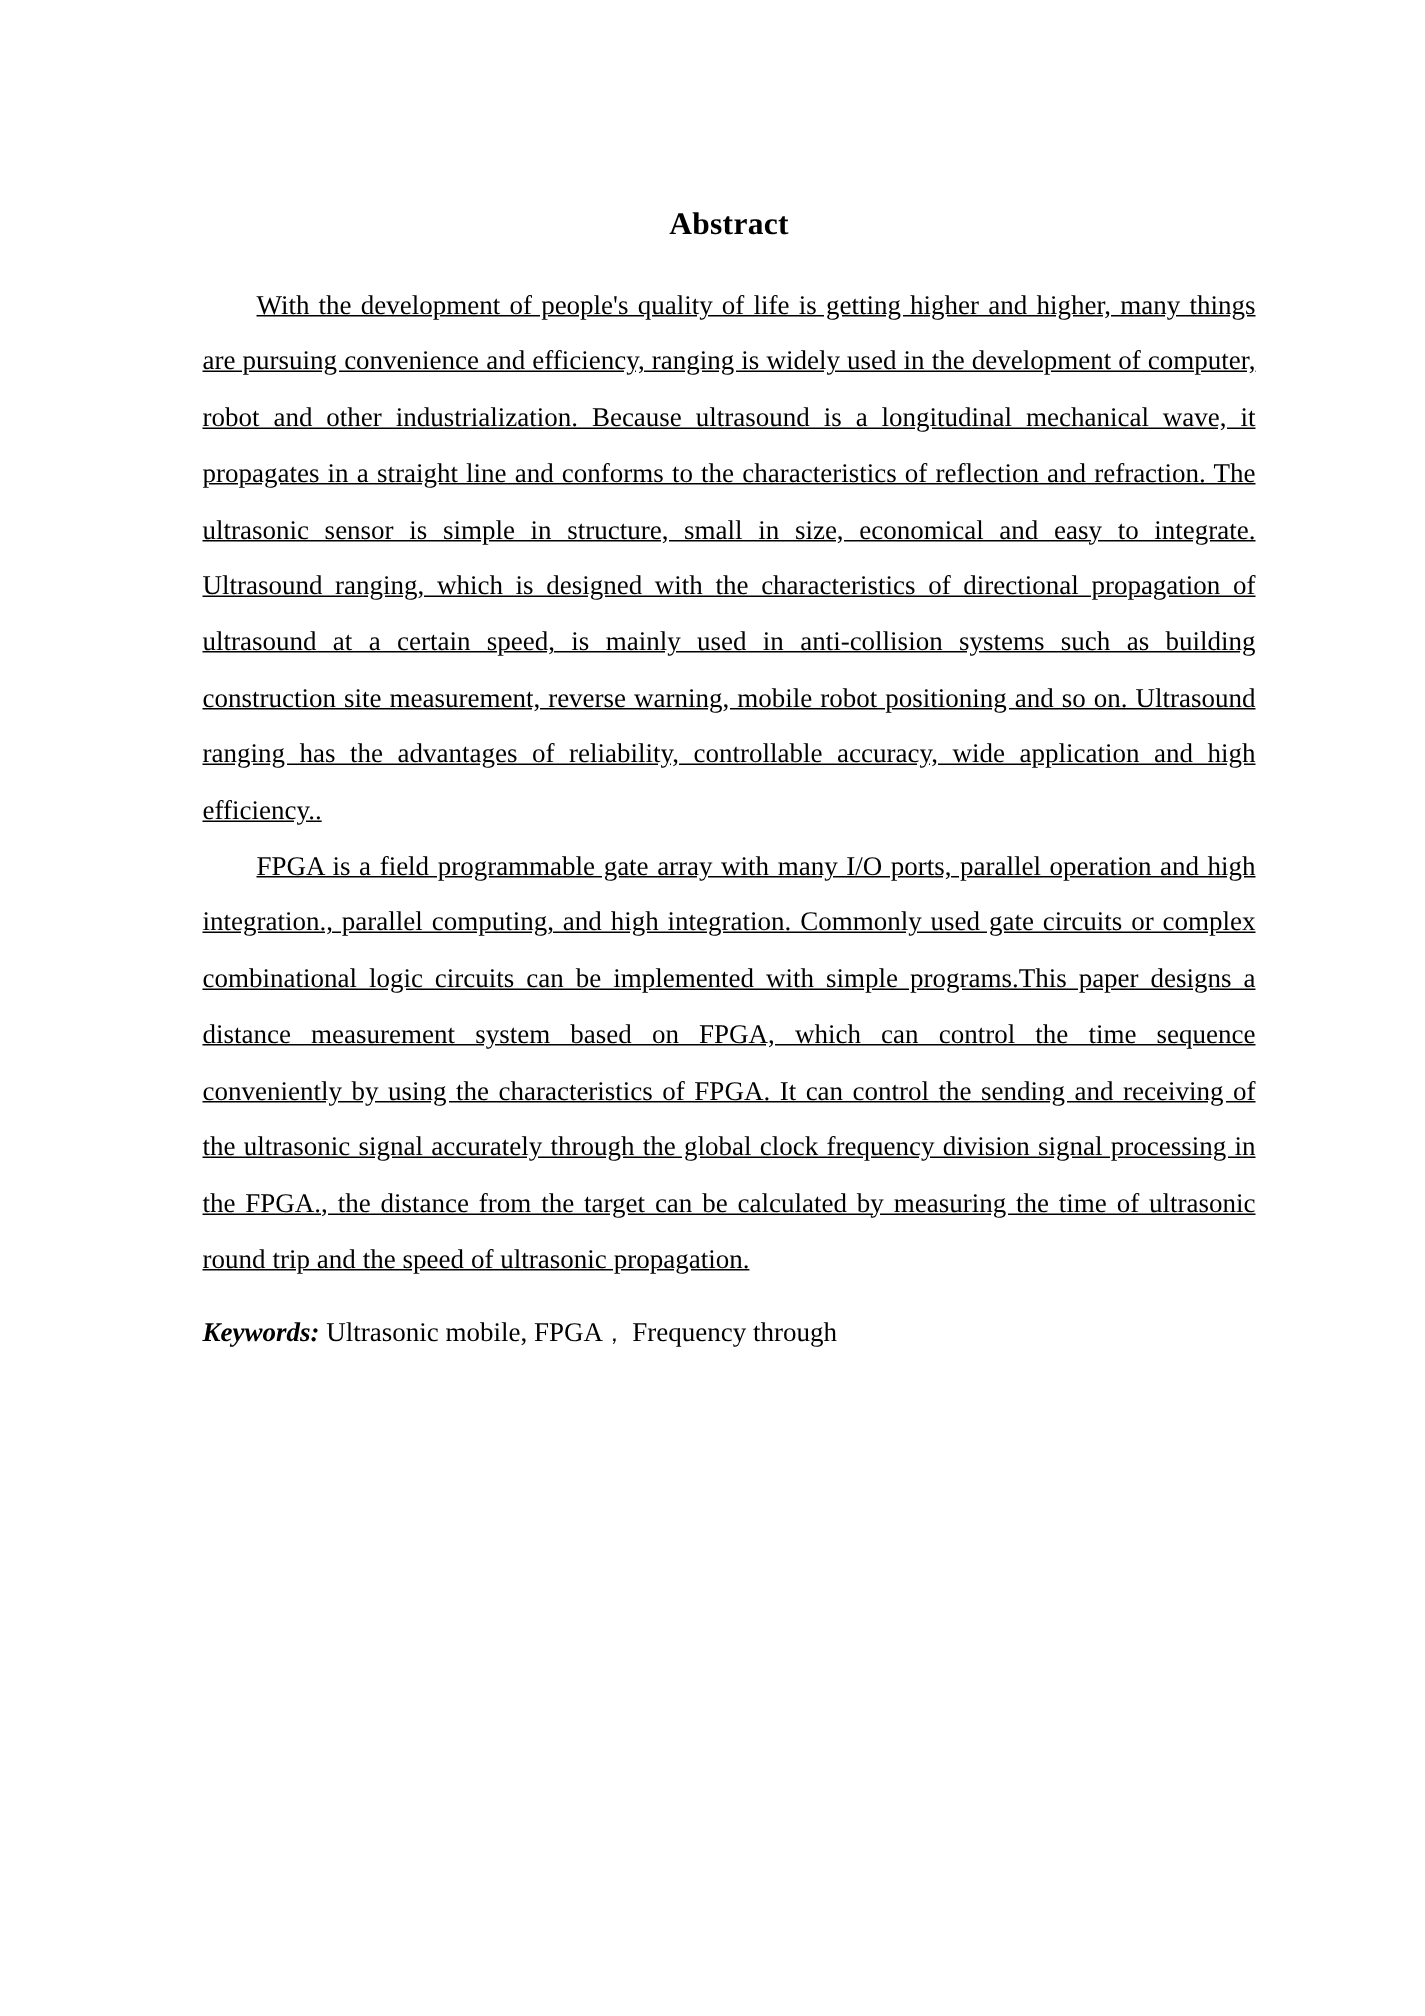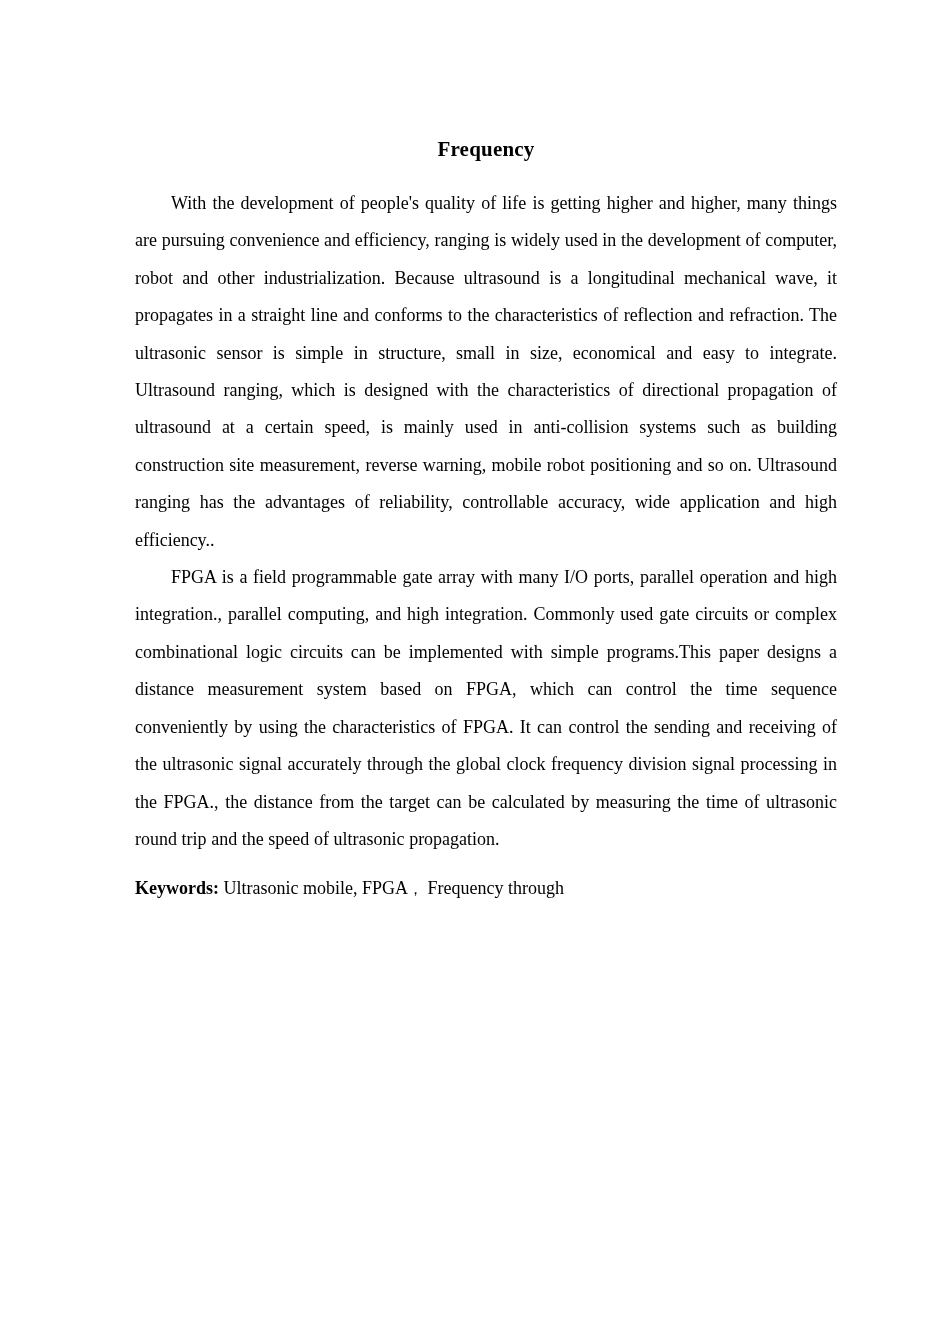--- a/index.html
+++ b/index.html
@@ -57,48 +57,50 @@
   p.para {
     margin: 0;
     padding: 0;
     font-size: 18px;
     line-height: 37.4px;
     text-align: justify;
     text-justify: inter-word;
     text-indent: 36px;
     hyphens: none;
     word-spacing: 0.1px;
+    text-decoration: underline;
   }
 
   p.keywords {
     margin: 0;
     padding: 0;
     font-size: 18px;
     line-height: 37.4px;
     text-align: left;
     text-indent: 0;
     padding-top: 12px;
   }
 
   .kw-label {
     font-weight: bold;
+    font-style: italic;
   }
 
   .kw-sep {
     font-family: "DejaVu Sans", "Liberation Sans", sans-serif;
     font-size: 15px;
   }
 </style>
 </head>
 <body>
 
 <div class="page">
   <div class="content">
 
-    <h1 class="doc-title">Frequency</h1>
+    <h1 class="doc-title">Abstract</h1>
 
     <div class="body-block">
 
       <p class="para">With the development of people's quality of life is getting higher and higher, many things are pursuing convenience and efficiency, ranging is widely used in the development of computer, robot and other industrialization. Because ultrasound is a longitudinal mechanical wave, it propagates in a straight line and conforms to the characteristics of reflection and refraction. The ultrasonic sensor is simple in structure, small in size, economical and easy to integrate. Ultrasound ranging, which is designed with the characteristics of directional propagation of ultrasound at a certain speed, is mainly used in anti-collision systems such as building construction site measurement, reverse warning, mobile robot positioning and so on. Ultrasound ranging has the advantages of reliability, controllable accuracy, wide application and high efficiency..</p>
 
       <p class="para">FPGA is a field programmable gate array with many I/O ports, parallel operation and high integration., parallel computing, and high integration. Commonly used gate circuits or complex combinational logic circuits can be implemented with simple programs.This paper designs a distance measurement system based on FPGA, which can control the time sequence conveniently by using the characteristics of FPGA. It can control the sending and receiving of the ultrasonic signal accurately through the global clock frequency division signal processing in the FPGA., the distance from the target can be calculated by measuring the time of ultrasonic round trip and the speed of ultrasonic propagation.</p>
 
       <p class="keywords"><span class="kw-label">Keywords:</span><span> </span><span>Ultrasonic mobile, FPGA</span><span class="kw-sep">，</span><span> </span><span>Frequency through</span></p>
 
     </div>

